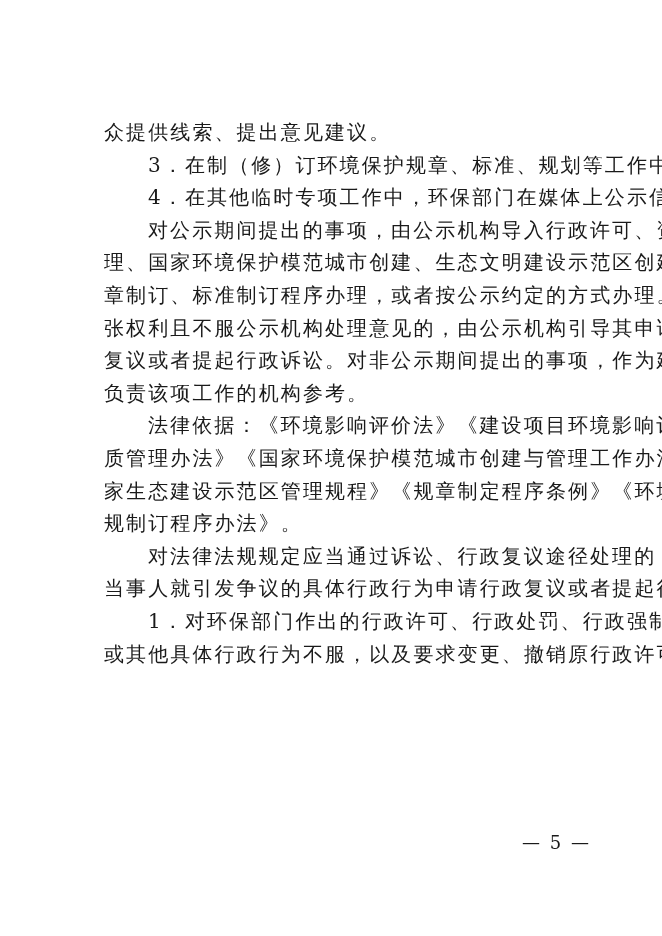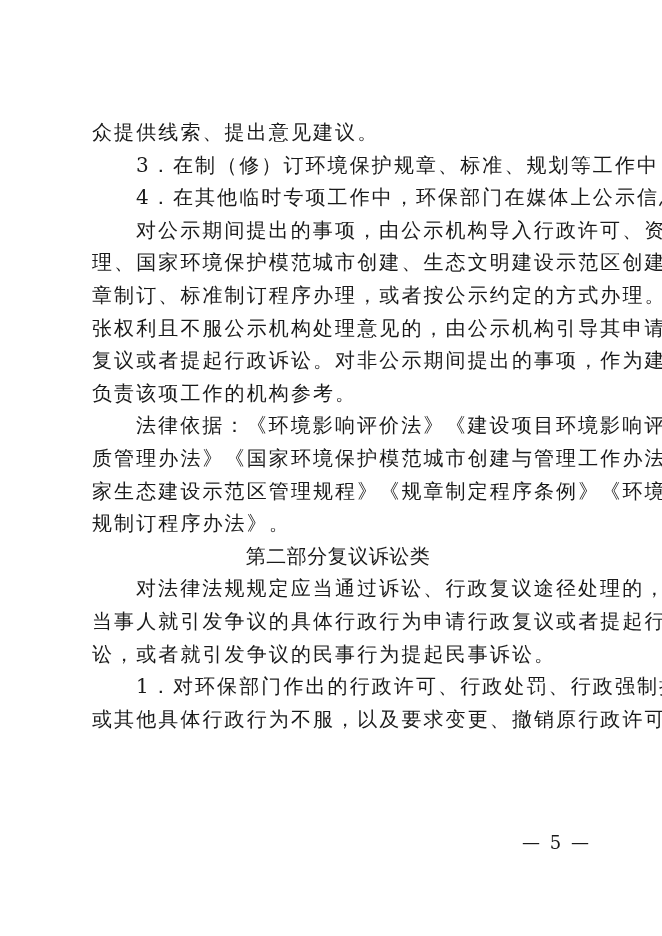--- a/index.html
+++ b/index.html
@@ -1,18 +1,18 @@
 <!DOCTYPE html>
 <html><head>
 <meta charset="utf-8">
 <style>
   html, body { margin: 0; padding: 0; background: #ffffff; }
   body { width: 662px; height: 936px; position: relative; overflow: hidden;
          font-family: "DejaVu Serif", "Liberation Serif", serif; color: #1a1a1a; }
-  .page { position: absolute; left: 92px; top: 116px; width: 492px; }
+  .page { position: absolute; left: 104px; top: 116px; width: 492px; }
   .line { height: 32.6px; line-height: 32.6px; font-size: 20px; white-space: nowrap;
           letter-spacing: 2.1px; overflow: visible; }
   .indent { padding-left: 44px; }
   .center { text-align: center; letter-spacing: 0.5px; }
   .bold { font-family: "DejaVu Sans", "Liberation Sans", sans-serif; font-weight: bold; letter-spacing: 0.3px; }
   .pagenum { position: absolute; left: 522px; top: 832px; font-size: 18px; letter-spacing: 2px; }
 </style>
 </head>
 <body>
 
@@ -23,21 +23,19 @@
   <div class="line indent">对公示期间提出的事项，由公示机构导入行政许可、资质管</div>
   <div class="line">理、国家环境保护模范城市创建、生态文明建设示范区创建、规</div>
   <div class="line">章制订、标准制订程序办理，或者按公示约定的方式办理。对主</div>
   <div class="line">张权利且不服公示机构处理意见的，由公示机构引导其申请行政</div>
   <div class="line">复议或者提起行政诉讼。对非公示期间提出的事项，作为建议转</div>
   <div class="line">负责该项工作的机构参考。</div>
   <div class="line indent">法律依据：《环境影响评价法》《建设项目环境影响评价资</div>
   <div class="line">质管理办法》《国家环境保护模范城市创建与管理工作办法》《国</div>
   <div class="line">家生态建设示范区管理规程》《规章制定程序条例》《环境保护法</div>
   <div class="line">规制订程序办法》。</div>
-  <div class="line center">第二部分复议诉讼类</div>
   <div class="line indent">对法律法规规定应当通过诉讼、行政复议途径处理的，引导</div>
   <div class="line">当事人就引发争议的具体行政行为申请行政复议或者提起行政诉</div>
-  <div class="line">讼，或者就引发争议的民事行为提起民事诉讼。</div>
   <div class="line indent">1．对环保部门作出的行政许可、行政处罚、行政强制措施</div>
   <div class="line">或其他具体行政行为不服，以及要求变更、撤销原行政许可、行</div>
 </div>
 
 <div class="pagenum">— 5 —</div>
 
 </body></html>

